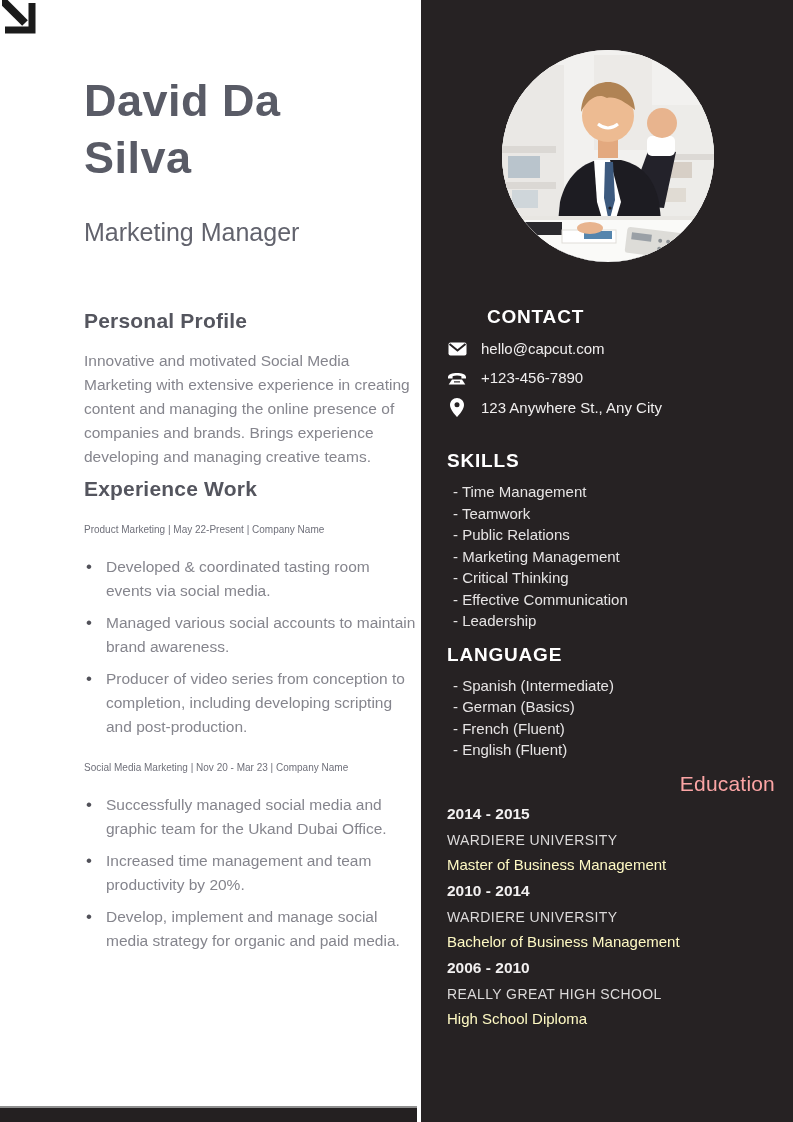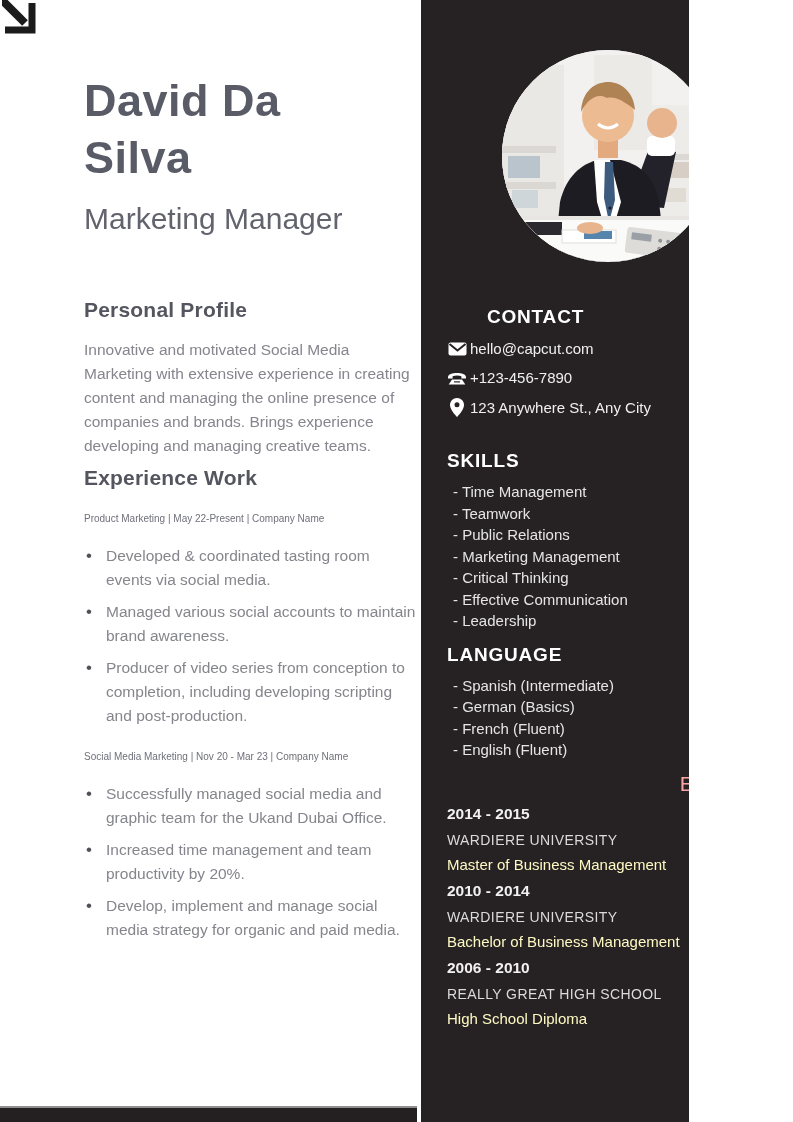--- a/index.html
+++ b/index.html
@@ -1,35 +1,35 @@
 <!DOCTYPE html>
 <html><head>
 <meta charset="utf-8">
 <style>
   * { box-sizing: border-box; margin: 0; padding: 0; }
   html,body { width:793px; height:1122px; }
   body {
     font-family: "Liberation Sans", sans-serif;
     background:#ffffff;
   }
-  .page { position:relative; width:689px; height:1122px; background:#fff; overflow:hidden; }
+  .page { position:relative; width:793px; height:1122px; background:#fff; overflow:hidden; }
 
   
   .cursor { position:absolute; left:2px; top:0; width:34px; height:34px; }
 
   
   .left-col {
     position:absolute; left:0; top:0; width:421px; height:1106px;
     padding:72px 12px 0 84px;
   }
   .person-name {
     width:280px; font-size:45px; line-height:57px; font-weight:700;
     color:#595b66; letter-spacing:.5px;
   }
-  .role { margin-top:16px; font-size:30px; font-weight:500; color:#62636d; }
+  .role { margin-top:32px; font-size:25px; font-weight:500; color:#62636d; }
   .sec-h { font-size:21px; font-weight:700; color:#54555e; letter-spacing:.2px; }
   .profile-h { margin-top:62px; }
   .profile-text { margin-top:16px; width:334px; font-size:15.5px; line-height:24px; color:#85858d; }
   .exp-h { margin-top:8px; }
   .job { margin-top:0; }
   .job-title { margin-top:17px; width:330px; font-size:10px; line-height:23px; color:#6f707a; }
   ul.bullets { list-style:none; margin:14px 0 0 0; padding-left:22px; }
   ul.bullets li {
     position:relative; width:312px; margin-bottom:8px;
     font-size:15.5px; line-height:24px; color:#85858d;
@@ -43,21 +43,21 @@
   .side {
     position:absolute; left:421px; top:0; width:372px; height:1122px;
     background:#262223; color:#eceaea; padding:0 18px 0 26px;
   }
   .photo {
     width:212px; height:212px; border-radius:50%; overflow:hidden;
     margin:50px 0 0 55px; background:#f2f1ef;
   }
   .side-h { font-size:19px; font-weight:700; letter-spacing:.8px; color:#ffffff; }
   .contact-h { margin-top:44px;margin-left:40px; }
-  .c-row { display:flex; align-items:center; gap:3px; margin-top:12px; font-size:15px; color:#f0eeee; }
+  .c-row { display:flex; align-items:center; gap:14px; margin-top:12px; font-size:15px; color:#f0eeee; }
   .c-row:first-of-type { margin-top:18px; }
   .c-icon { width:20px; display:flex; justify-content:center; flex:0 0 20px; }
   .skills-h { margin-top:33px; }
   ul.dash { list-style:none; margin:9px 0 0 6px; }
   ul.dash li { font-size:15px; line-height:21.5px; color:#e6e4e4; }
   ul.dash li::before { content:"- "; }
   .lang-h { margin-top:12px; }
   .edu-h { font-size:21px; font-weight:400; margin-top:11px; color:#fca5a5; letter-spacing:.2px;text-align:right; }
   .edu-entry { margin-top:9px; }
   .edu-years { font-size:15.5px; font-weight:700; color:#f2f0f0; margin-bottom:9px; }

